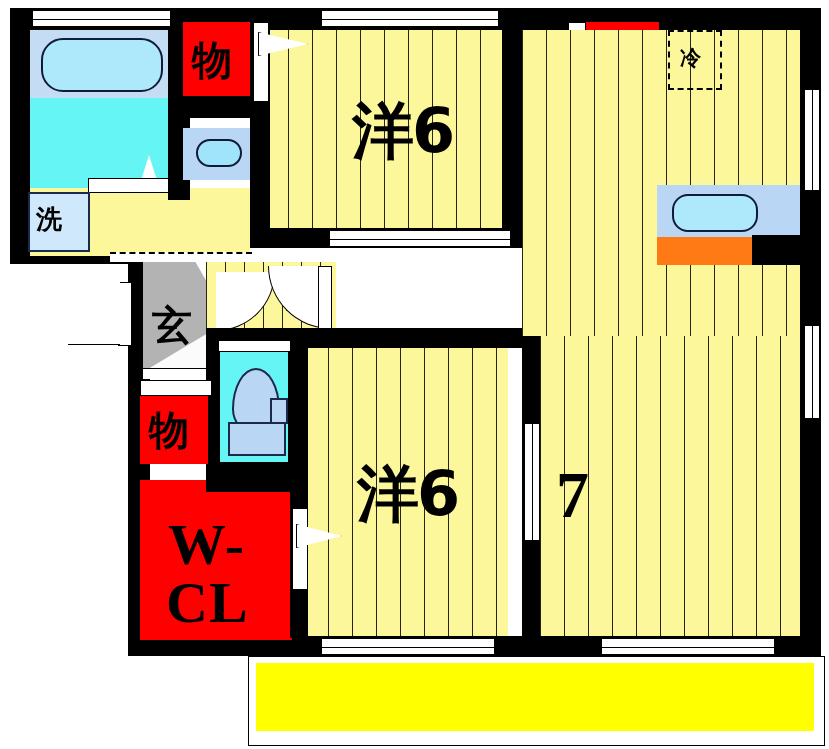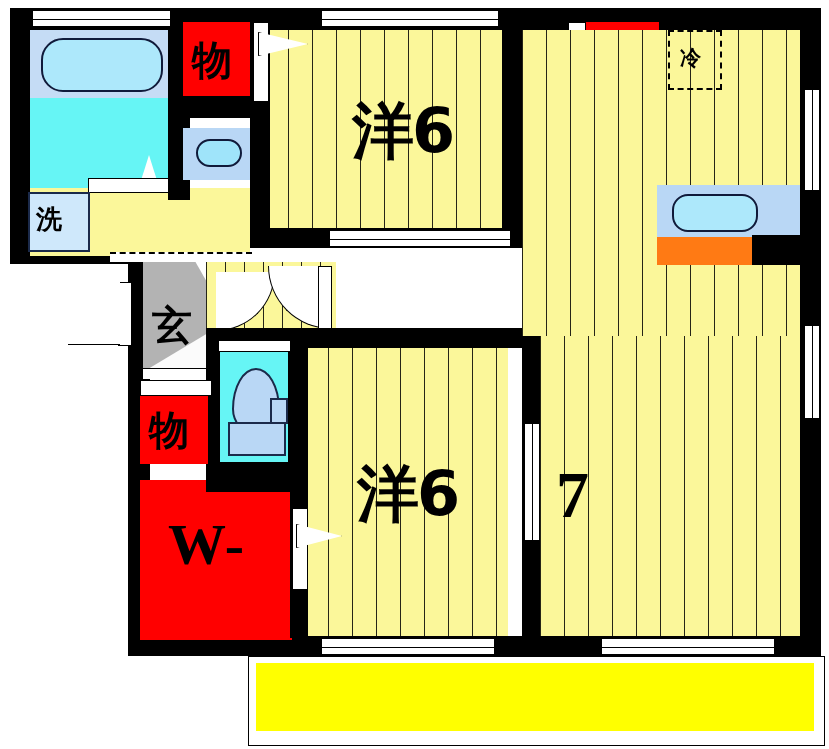--- a/index.html
+++ b/index.html
@@ -245,20 +245,21 @@
   <div class="abs wall" style="left:206px; top:462px; width:98px; height:22px;"></div>
   <div class="abs doorpanel" style="left:218px; top:340px; width:72px; height:10px;"></div>
 
   <div class="abs storage" style="left:140px; top:396px; width:68px; height:68px;"></div>
   <div class="label jp-small" style="left:149px; top:410px;">物</div>
   <div class="abs doorpanel" style="left:140px; top:380px; width:70px; height:14px;"></div>
 
   <div class="abs storage" style="left:140px; top:480px; width:152px; height:160px;"></div>
   <div class="abs wall" style="left:206px; top:466px; width:98px; height:26px;"></div>
   <div class="label lat-room-sm" style="left:168px; top:516px;">W-</div>
+  <div class="label lat-room-sm" style="left:166px; top:574px;">CL</div>
 
   <div class="abs floor grain" style="left:264px; top:30px; width:244px; height:208px;"></div>
   <div class="label jp-room" style="left:352px; top:100px;">洋6</div>
 
   <div class="abs wall" style="left:250px; top:8px; width:20px; height:232px;"></div>
   <div class="abs wall" style="left:502px; top:8px; width:20px; height:232px;"></div>
   <div class="abs wall" style="left:250px; top:228px; width:272px; height:20px;"></div>
 
   <div class="abs doorpanel" style="left:253px; top:22px; width:14px; height:78px;"></div>
   <div class="abs" style="left:258px; top:32px; width:48px; height:22px; background:#ffffff; border:1px solid #000; clip-path: polygon(0% 0%, 100% 50%, 0% 100%);"></div>

